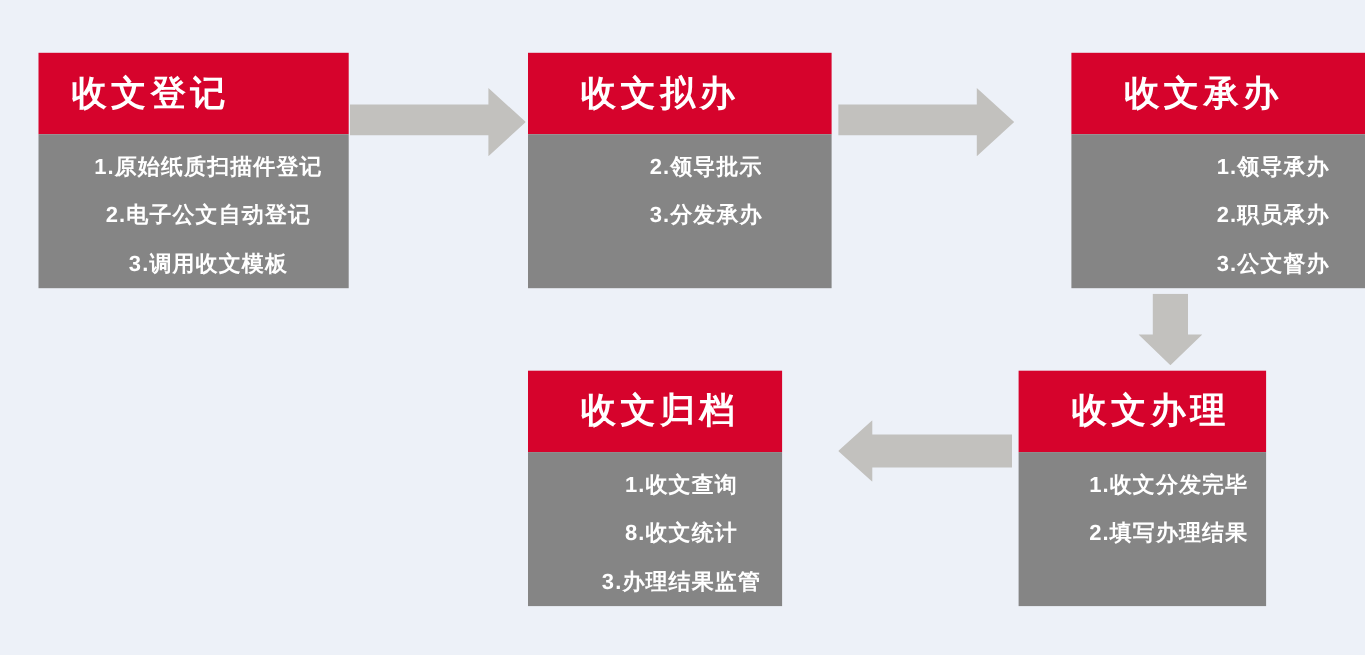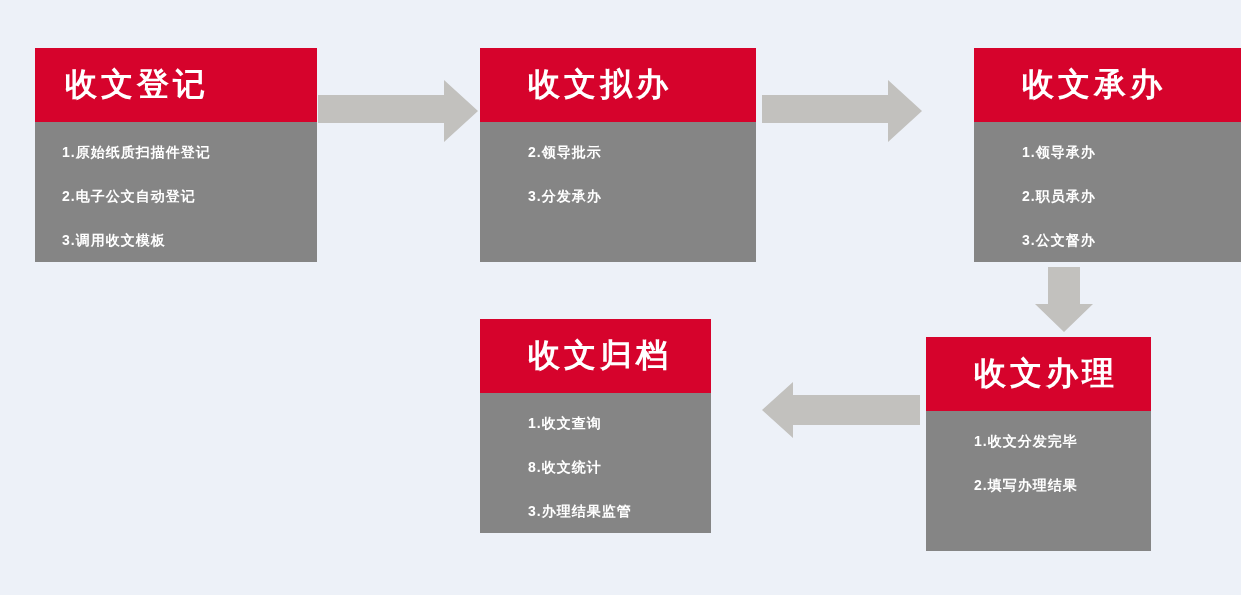--- a/index.html
+++ b/index.html
@@ -27,35 +27,36 @@
   .step-body {
     height: 140px;
     background: var(--body, #858585);
     color: var(--text, #ffffff);
     padding: 8px 0 0 48px;
     box-sizing: border-box;
   }
   .step-item {
     height: 44px;
     line-height: 44px;
-    font-size: 14px;
+    font-size: 20px;
     font-weight: 600;
     letter-spacing: 1px;
     white-space: nowrap;
+    text-align: center;
   }
   .pad-sm .step-header { padding-left: 30px; }
   .pad-sm .step-body   { padding-left: 27px; }
 
   .arrow { position: absolute; color: var(--arrow, #c2c1be); }
 
   #box-1 { left: 35px;  top: 48px;  width: 282px; }
   #box-2 { left: 480px; top: 48px;  width: 276px; }
   #box-3 { left: 926px; top: 48px;  width: 319px; padding-left: 48px; }
   #box-4 { left: 926px; top: 337px; width: 225px; }
-  #box-5 { left: 480px; top: 319px; width: 231px; }
+  #box-5 { left: 480px; top: 337px; width: 231px; }
 
   #arrow-1 { left: 318px;  top: 80px; }
   #arrow-2 { left: 762px;  top: 80px; }
   #arrow-3 { left: 1035px; top: 267px; }
   #arrow-4 { left: 762px;  top: 382px; }
 </style>
 </head>
 <body>
 
 <div class="canvas">

